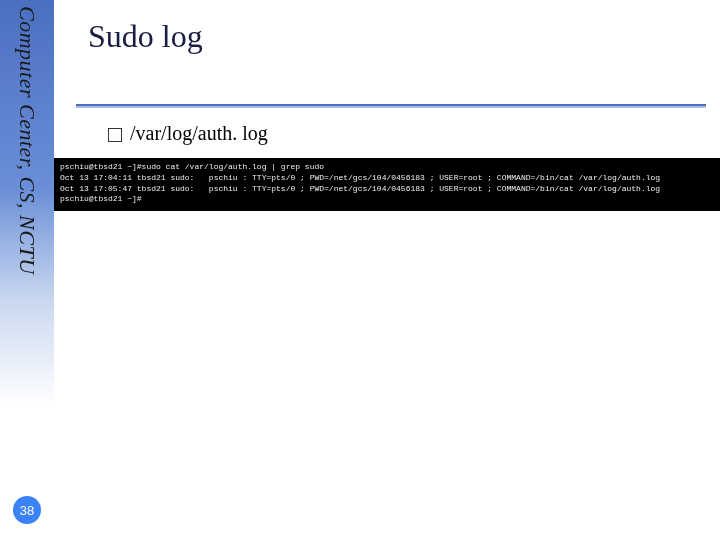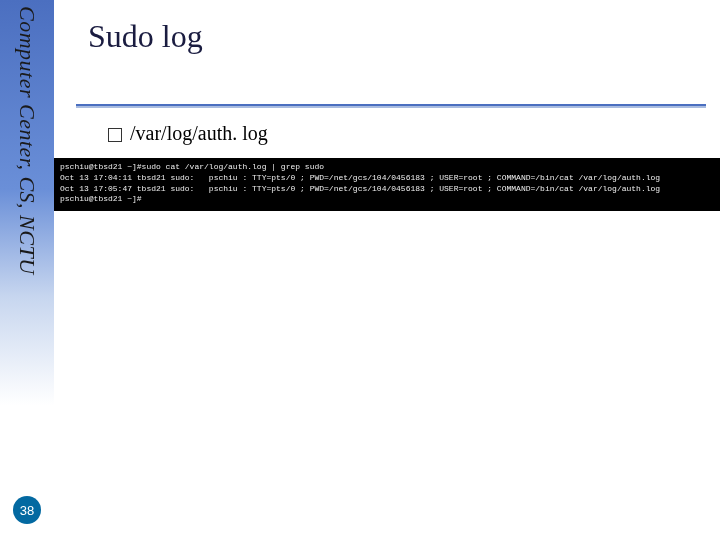--- a/index.html
+++ b/index.html
@@ -21,21 +21,21 @@
     font-family: "Times New Roman", serif;
     font-size: 22px;
     white-space: nowrap;
     letter-spacing: 0.5px;
   }
   .page-num {
     position: absolute;
     left: 13px; bottom: 16px;
     width: 28px; height: 28px;
     border-radius: 50%;
-    background: #0369a1;
+    background: #3b82f6;
     color: #fff;
     font-family: Arial, sans-serif;
     font-size: 13px;
     display: flex;
     align-items: center;
     justify-content: center;
   }
   .title {
     position: absolute;
     left: 88px; top: 18px;

